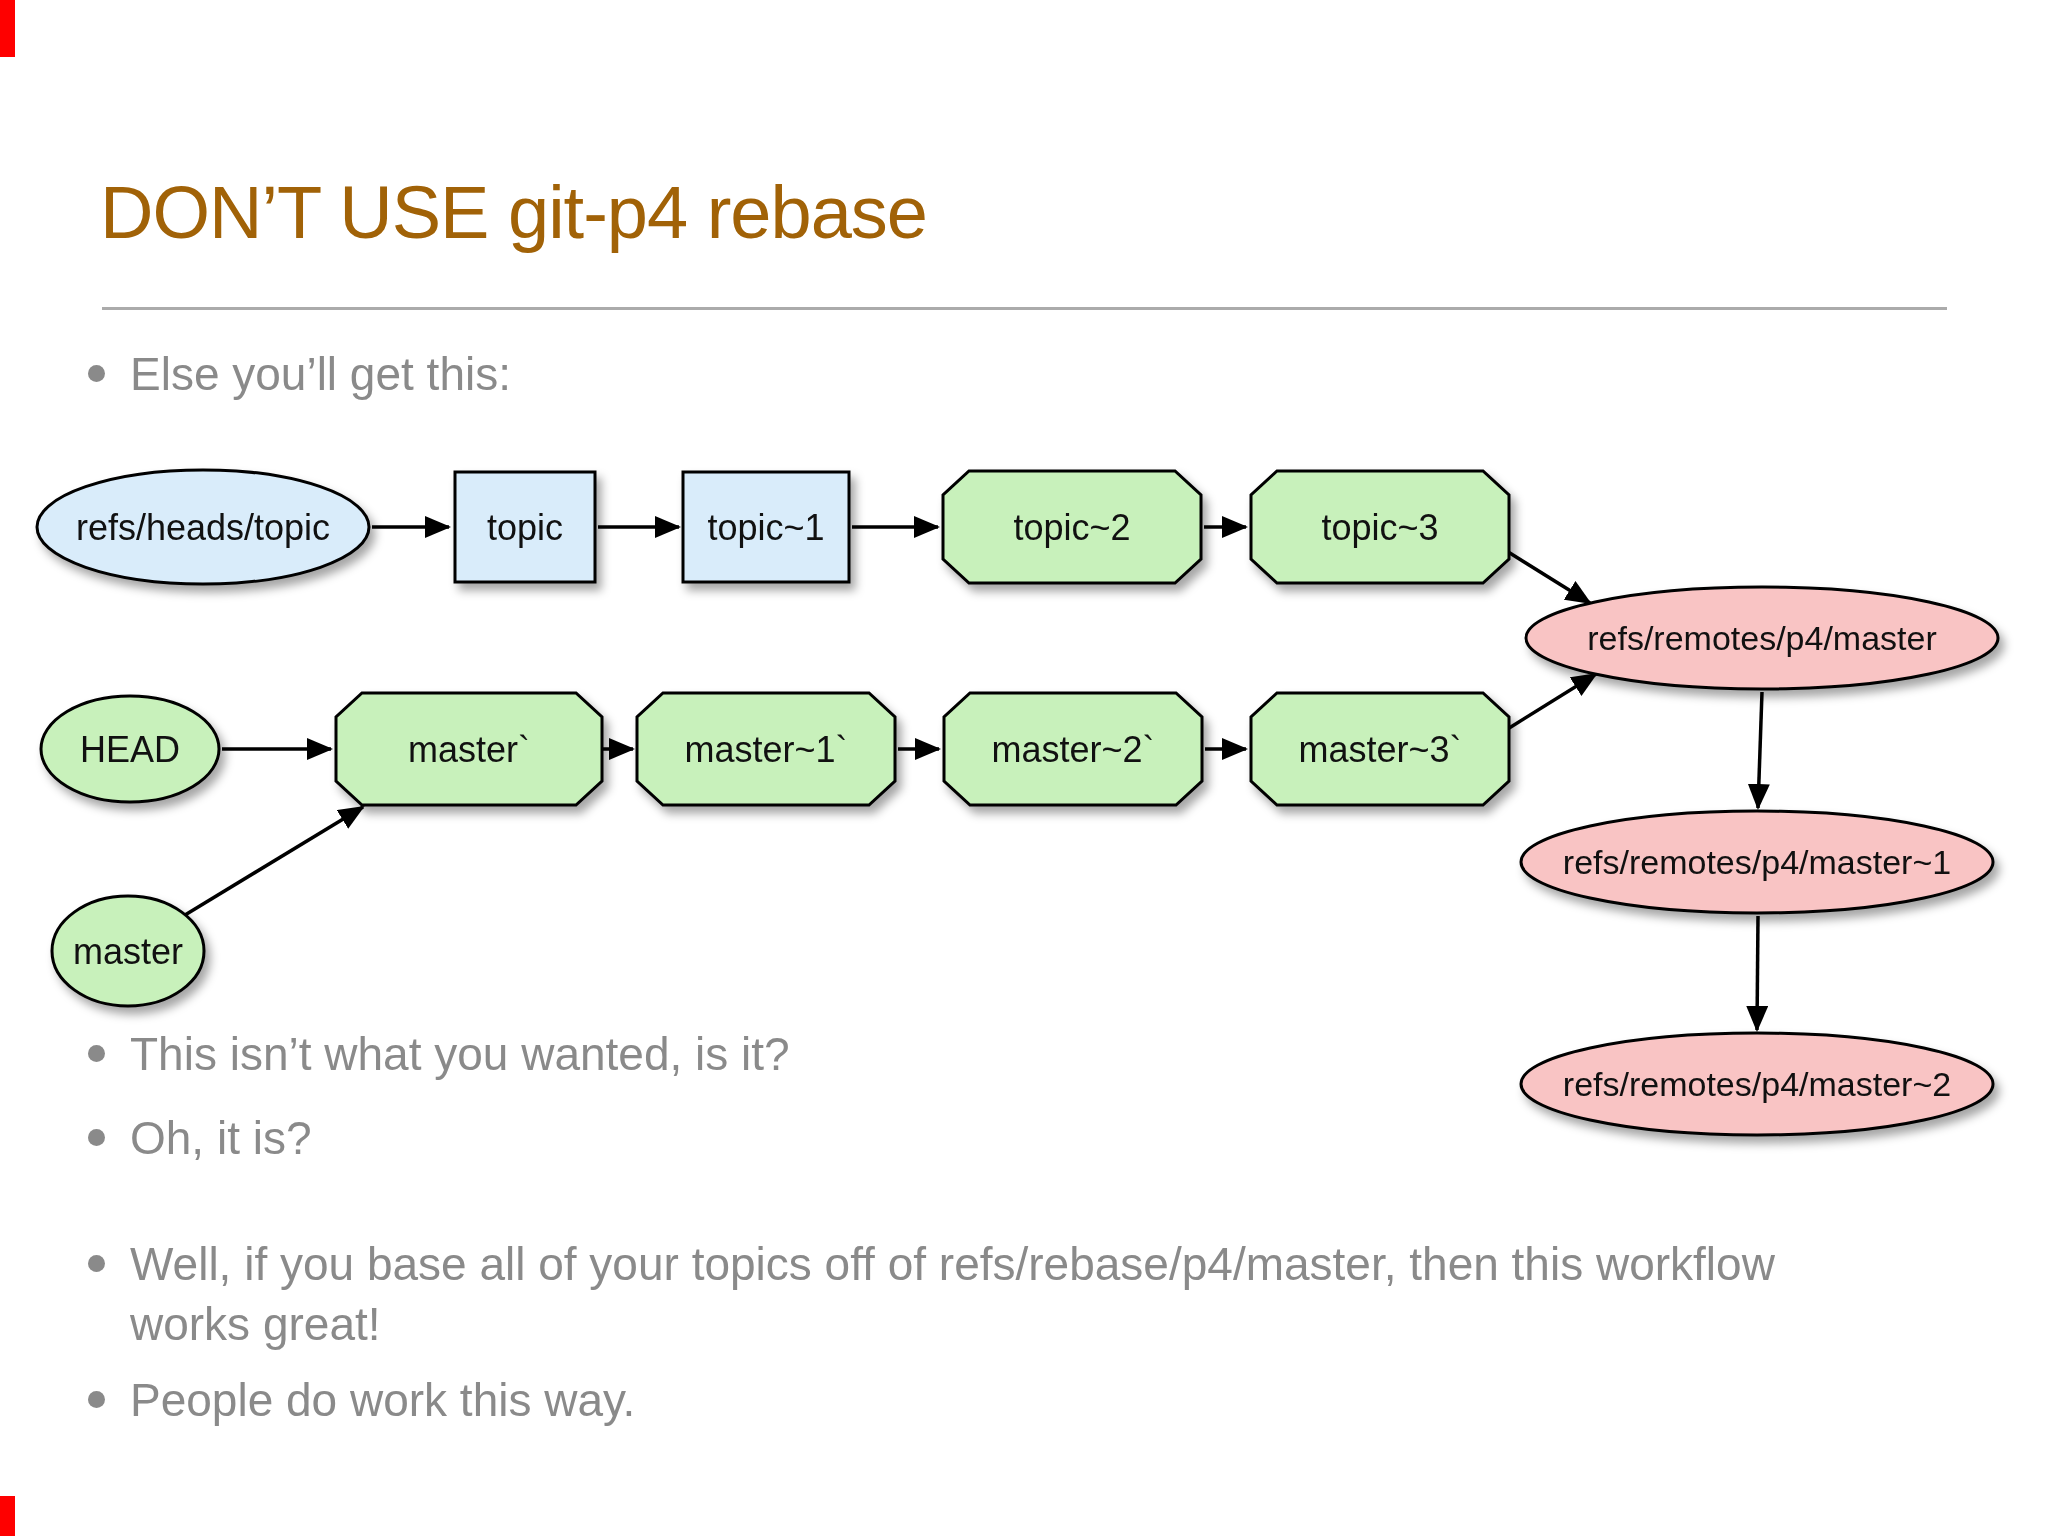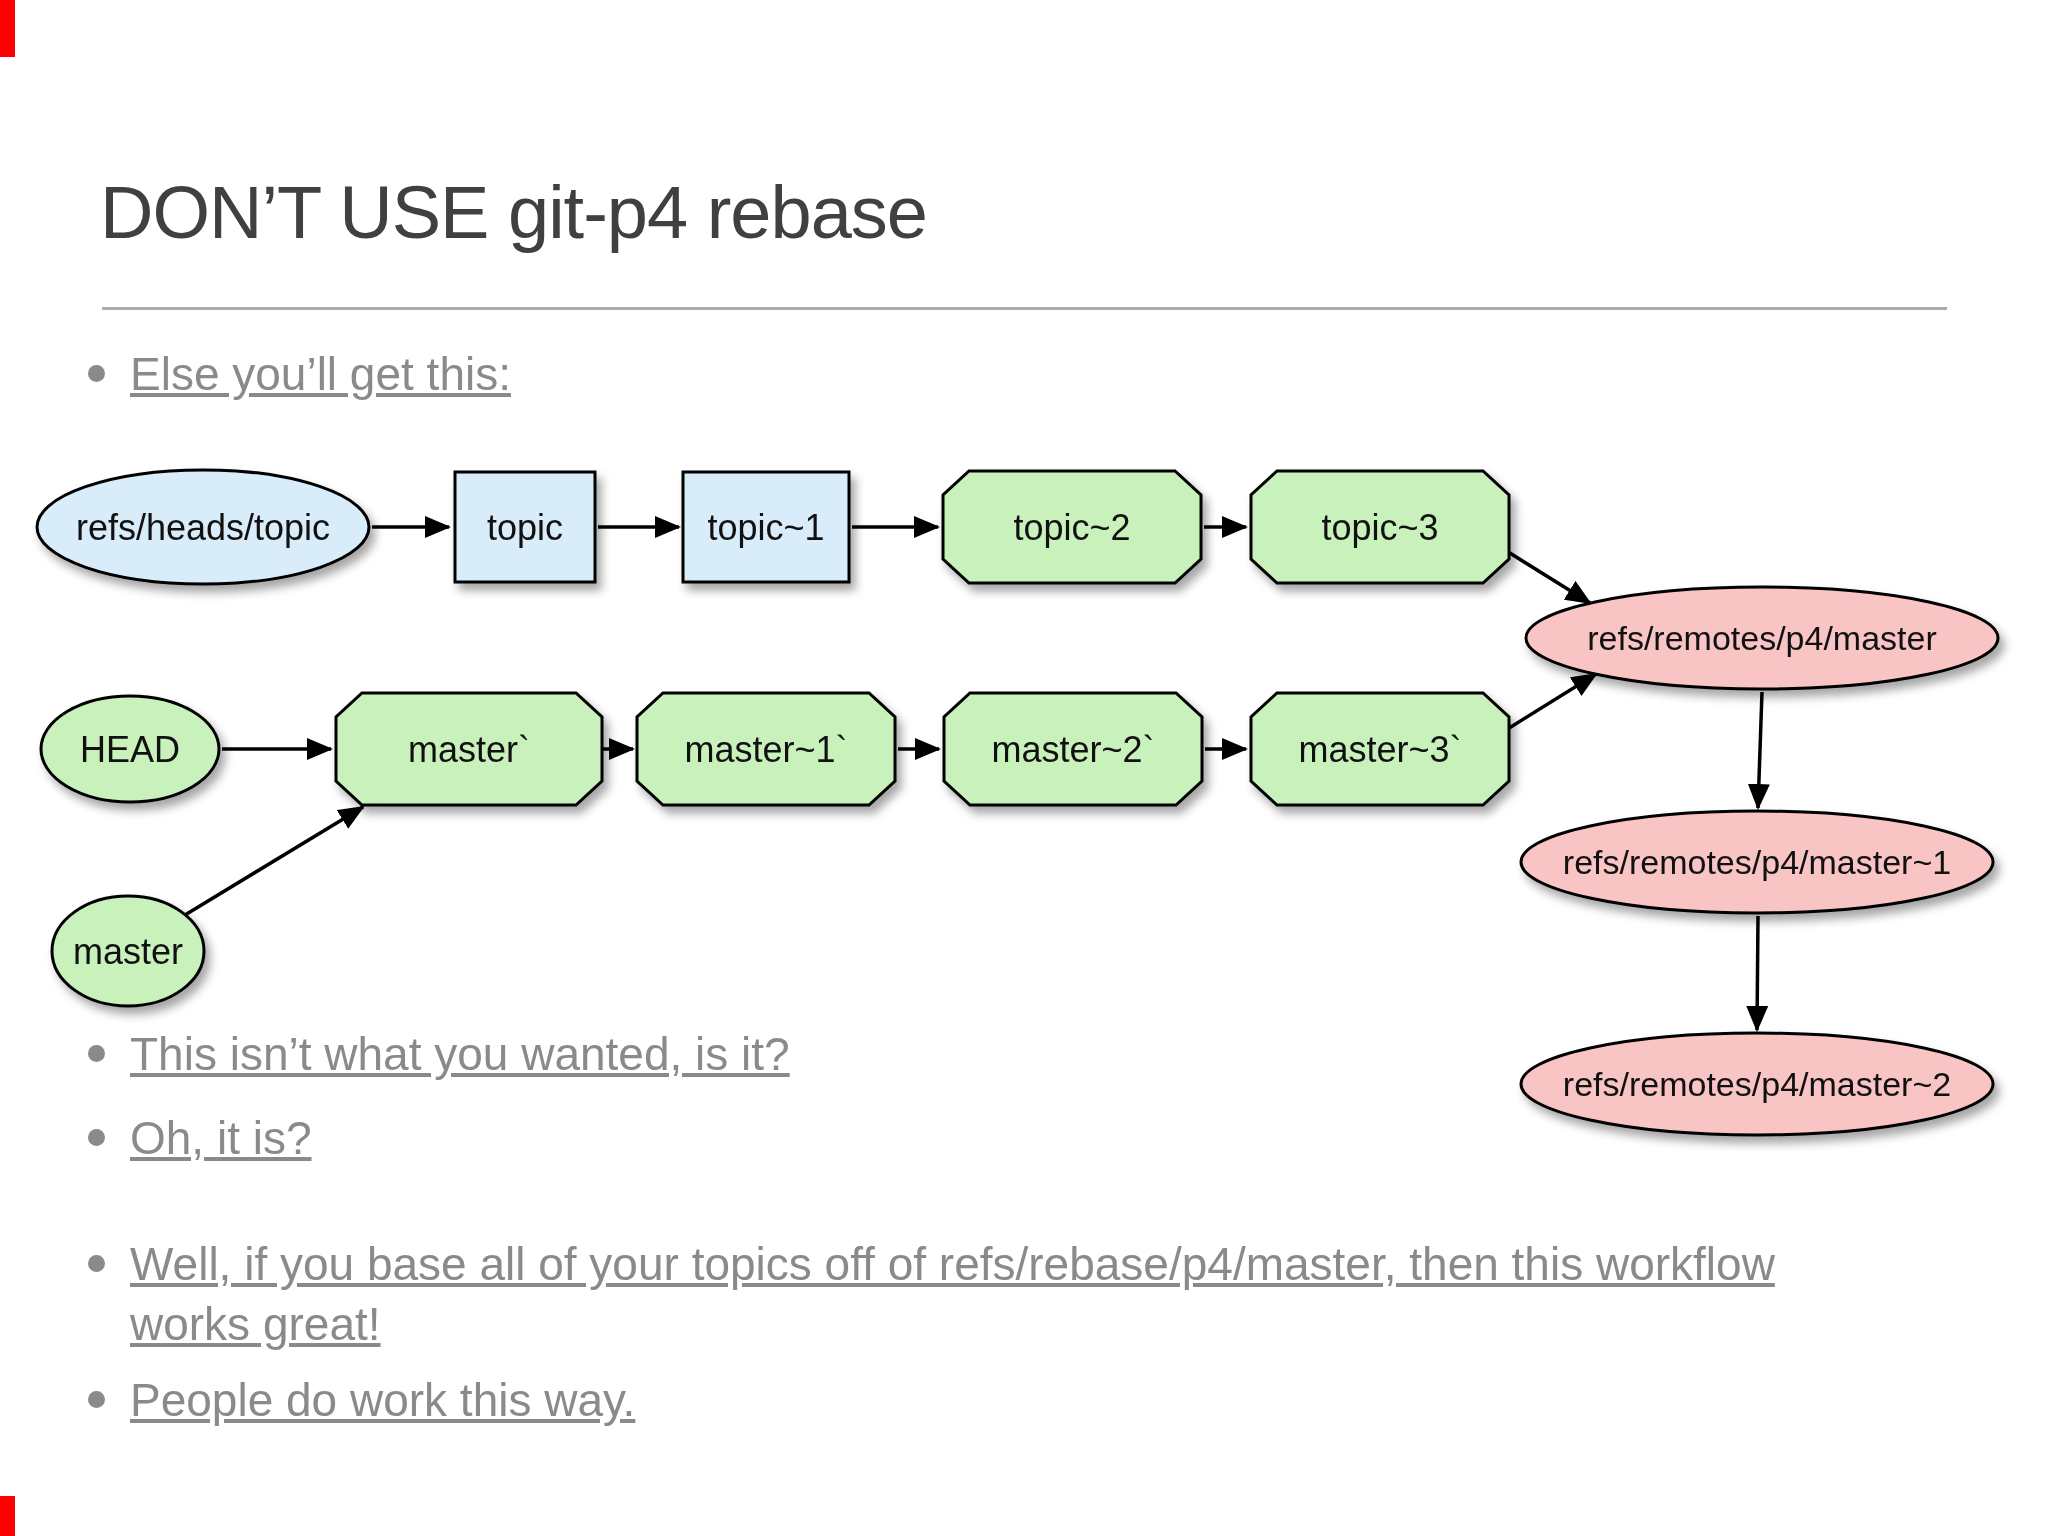--- a/index.html
+++ b/index.html
@@ -5,29 +5,29 @@
   html,body{margin:0;padding:0;}
   body{
     width:2048px;height:1536px;position:relative;overflow:hidden;
     background:#ffffff;font-family:"Liberation Sans",sans-serif;
   }
   .corner-tab{position:absolute;left:0;background:#fe0000;}
   .corner-tab.top{top:0;width:15px;height:57px;}
   .corner-tab.bottom{top:1496px;width:15px;height:40px;}
   .slide-title{
     position:absolute;left:100px;top:170px;
-    font-size:74px;color:#404040;letter-spacing:-1px;white-space:nowrap;
+    font-size:74px;color:#a16207;letter-spacing:-1px;white-space:nowrap;
   }
   .title-rule{position:absolute;left:102px;top:307px;width:1845px;height:3px;background:#ababab;}
   .bullet-row{
     position:absolute;left:88px;display:flex;align-items:flex-start;
     color:#8a8a8a;font-size:46px;line-height:60px;
   }
   .bullet-dot{width:17px;height:17px;border-radius:50%;background:#8a8a8a;margin:21px 25px 0 0;flex:none;}
-  .bullet-text{max-width:1700px;text-decoration:underline;}
+  .bullet-text{max-width:1700px;}
   svg.diagram{position:absolute;left:0;top:0;}
   .node-label{font-size:36px;fill:#111;}
   .node-label-small{font-size:34px;fill:#111;}
   .edge{stroke:#000;stroke-width:3.5;fill:none;}
   .shape{stroke:#000;stroke-width:3;}
 </style>
 </head>
 <body>
 
 <div class="corner-tab top"></div>

